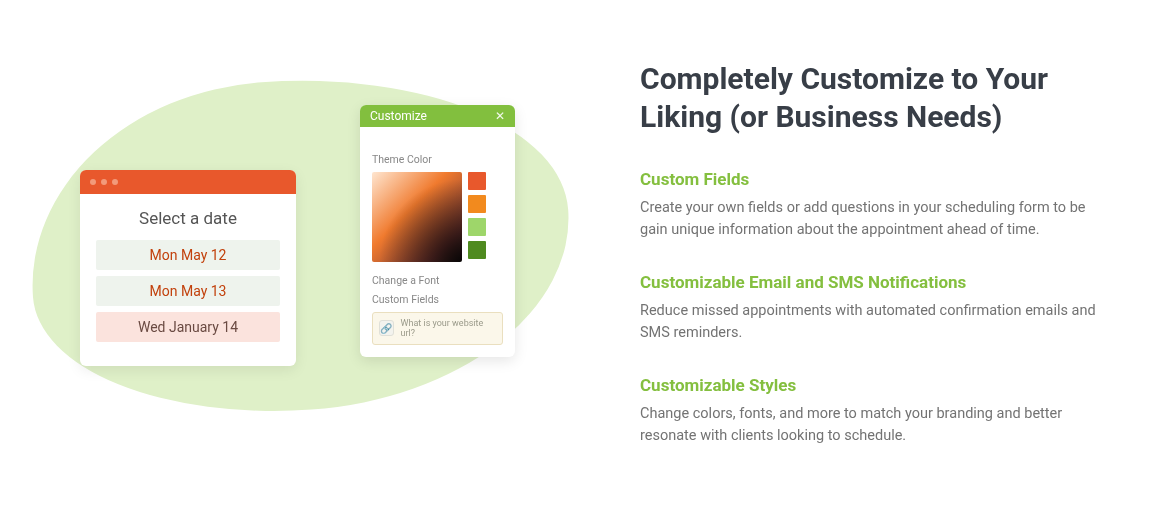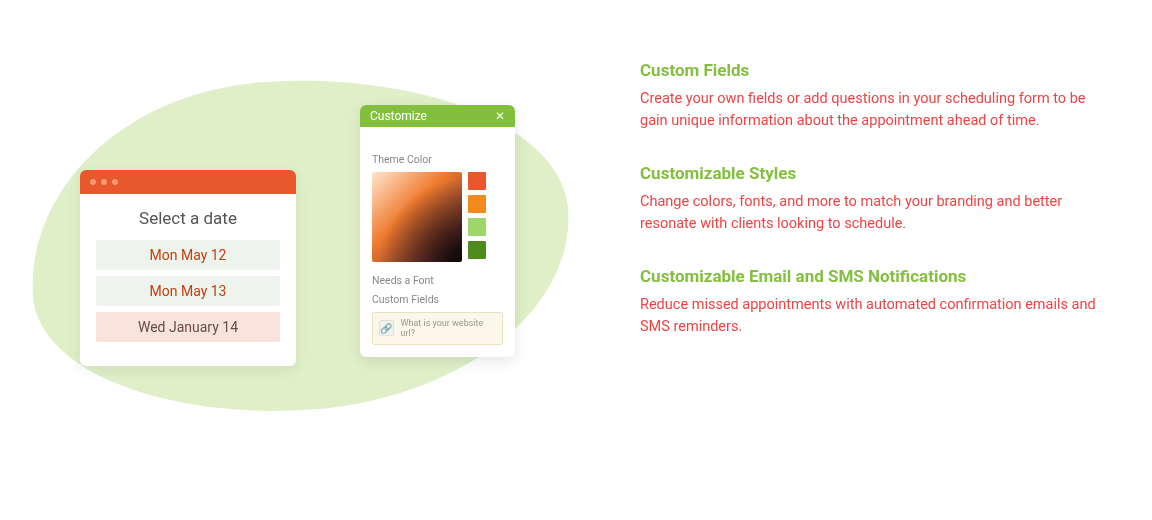--- a/index.html
+++ b/index.html
@@ -193,21 +193,21 @@
     margin-bottom: 34px;
   }
   .feature { margin-bottom: 30px; }
   .feature h3 {
     color: #84bf3f;
     font-size: 17px;
     font-weight: 700;
     margin-bottom: 8px;
   }
   .feature p {
-    color: #ef4444;
+    color: #737373;
     font-size: 14.5px;
     line-height: 1.55;
     max-width: 470px;
   }
 </style>
 </head>
 <body>
 
 <div class="page">
   <div class="left">
@@ -236,37 +236,38 @@
         <div class="cust-label">Theme Color</div>
         <div class="theme-row">
           <div class="gradient-swatch"></div>
           <div class="swatch-col">
             <div class="sw sw1"></div>
             <div class="sw sw2"></div>
             <div class="sw sw3"></div>
             <div class="sw sw4"></div>
           </div>
         </div>
-        <div class="cust-label">Needs a Font</div>
+        <div class="cust-label">Change a Font</div>
         <div class="cust-label">Custom Fields</div>
         <div class="cf-item">
           <span class="link-icon">🔗</span>
           <span class="cf-text">What is your website url?</span>
         </div>
       </div>
     </div>
   </div>
 
   <div class="right">
+    <h1 class="main-heading">Completely Customize to Your Liking (or Business Needs)</h1>
     <div class="feature">
       <h3>Custom Fields</h3>
       <p>Create your own fields or add questions in your scheduling form to be gain unique information about the appointment ahead of time.</p>
     </div>
     <div class="feature">
+      <h3>Customizable Email and SMS Notifications</h3>
+      <p>Reduce missed appointments with automated confirmation emails and SMS reminders.</p>
+    </div>
+    <div class="feature">
       <h3>Customizable Styles</h3>
       <p>Change colors, fonts, and more to match your branding and better resonate with clients looking to schedule.</p>
     </div>
-    <div class="feature">
-      <h3>Customizable Email and SMS Notifications</h3>
-      <p>Reduce missed appointments with automated confirmation emails and SMS reminders.</p>
-    </div>
   </div>
 </div>
 
 </body></html>

